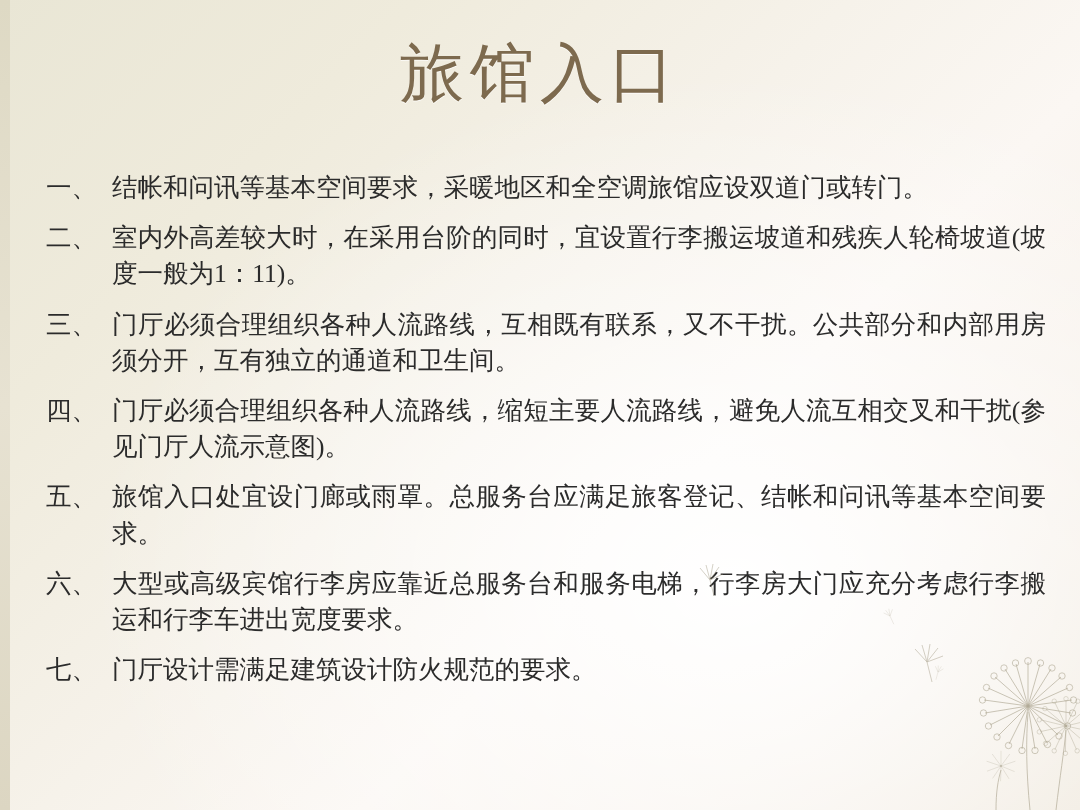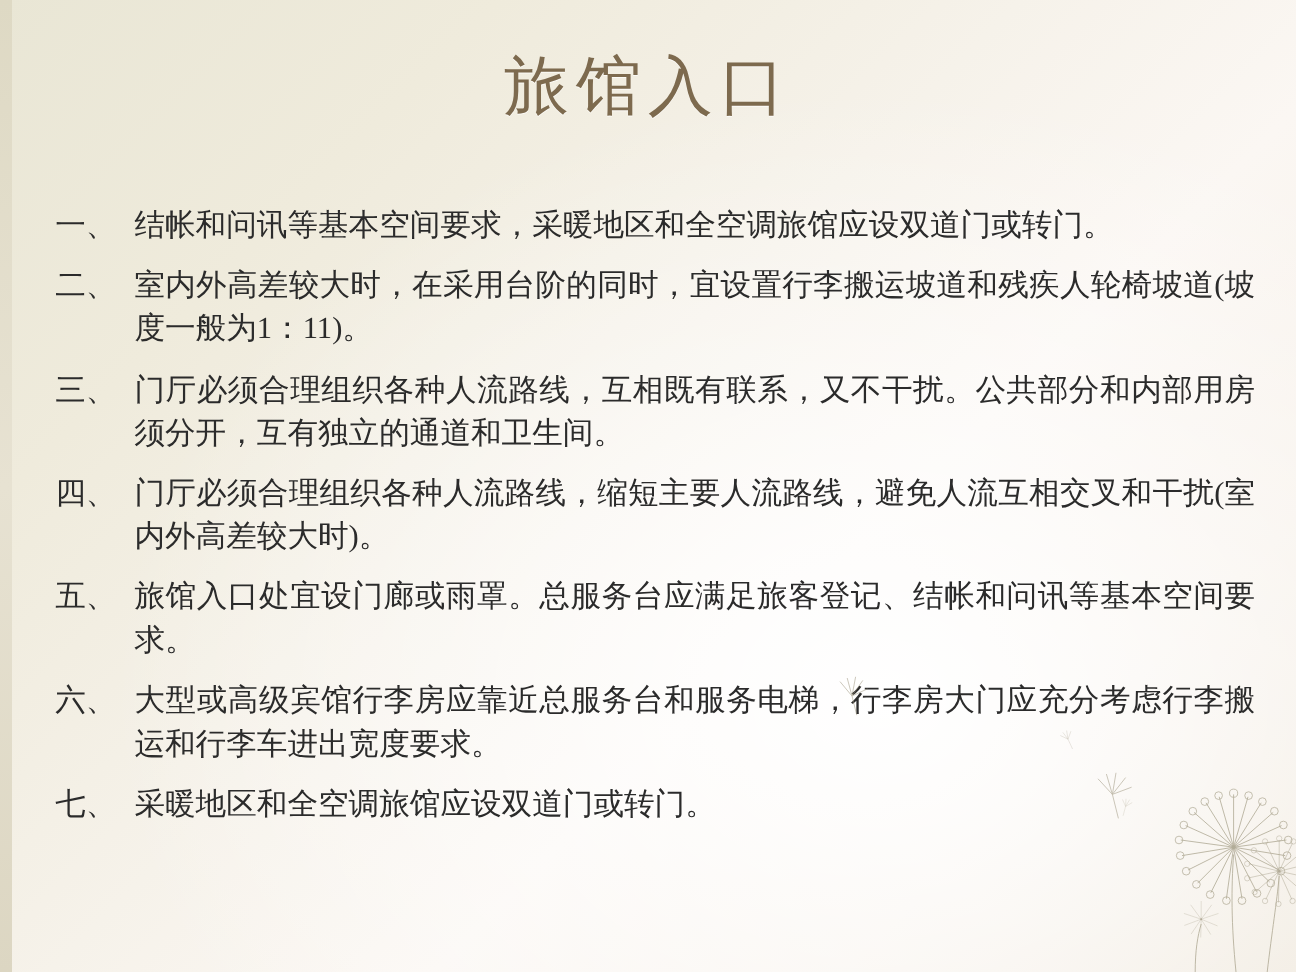--- a/index.html
+++ b/index.html
@@ -30,25 +30,25 @@
     height: 810px;
     background: linear-gradient(180deg, #ded9c4 0%, #e7e2d2 50%, #dcd6c2 100%);
   }
 
   .title {
     position: absolute;
     top: 40px;
     left: 0;
     width: 1080px;
     text-align: center;
-    font-size: 54px;
+    font-size: 64px;
     line-height: 1.2;
     letter-spacing: 6px;
     color: #7d6a4e;
-    font-family: Liberation Serif, serif;
+    font-family: Liberation Mono, monospace;
     text-shadow: 0 1px 0 rgba(255,255,255,0.7);
   }
 
   .body-list {
     position: absolute;
     top: 170px;
     left: 46px;
     width: 1000px;
   }
   .item {
@@ -108,36 +108,36 @@
       <div class="text">室内外高差较大时，在采用台阶的同时，宜设置行李搬运坡道和残疾人轮椅坡道(坡度一般为1：11)。</div>
     </div>
 
     <div class="item">
       <div class="marker">三、</div>
       <div class="text">门厅必须合理组织各种人流路线，互相既有联系，又不干扰。公共部分和内部用房须分开，互有独立的通道和卫生间。</div>
     </div>
 
     <div class="item">
       <div class="marker">四、</div>
-      <div class="text">门厅必须合理组织各种人流路线，缩短主要人流路线，避免人流互相交叉和干扰(室内外高差较大时)。</div>
+      <div class="text">门厅必须合理组织各种人流路线，缩短主要人流路线，避免人流互相交叉和干扰(参见门厅人流示意图)。</div>
     </div>
 
     <div class="item">
       <div class="marker">五、</div>
       <div class="text">旅馆入口处宜设门廊或雨罩。总服务台应满足旅客登记、结帐和问讯等基本空间要求。</div>
     </div>
 
     <div class="item">
       <div class="marker">六、</div>
       <div class="text">大型或高级宾馆行李房应靠近总服务台和服务电梯，行李房大门应充分考虑行李搬运和行李车进出宽度要求。</div>
     </div>
 
     <div class="item">
       <div class="marker">七、</div>
-      <div class="text">采暖地区和全空调旅馆应设双道门或转门。</div>
+      <div class="text">门厅设计需满足建筑设计防火规范的要求。</div>
     </div>
 
   </div>
 
   <svg class="dandelion" viewBox="0 0 260 230">
     <g stroke="#8c8468" stroke-width="0.7" fill="none" opacity="0.85">
 
       <path d="M210 230 C206 190 206 160 208 132"></path>
       <path d="M236 230 C240 196 244 172 246 150"></path>
       <path d="M176 230 C176 212 178 200 181 190"></path>

